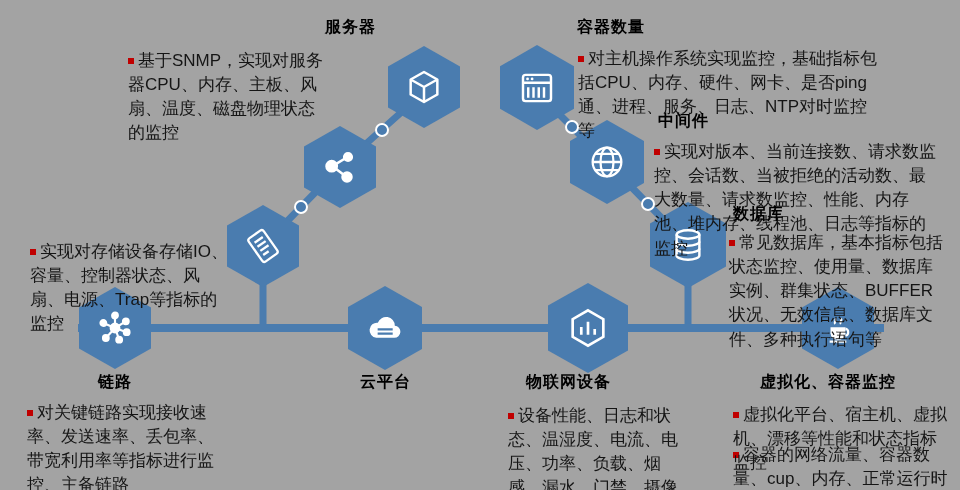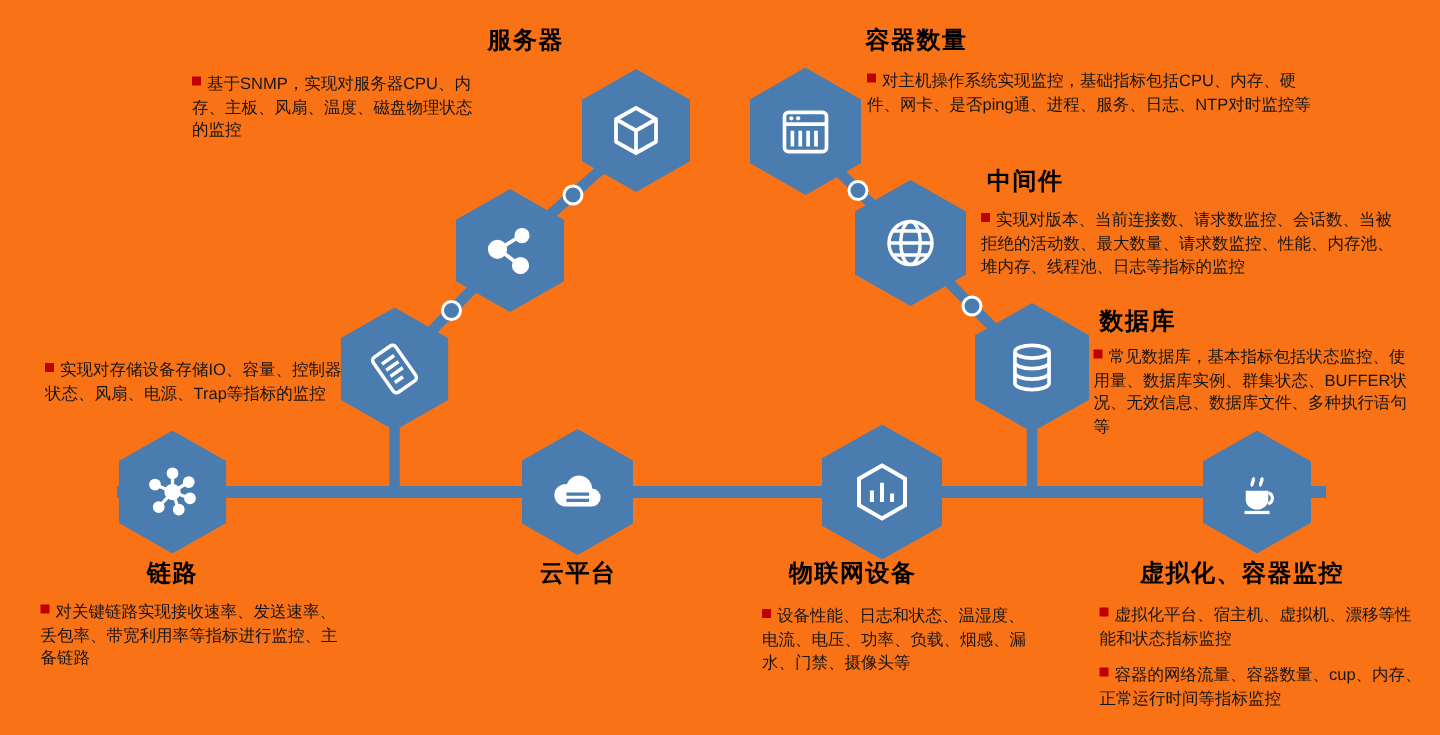--- a/index.html
+++ b/index.html
@@ -1,32 +1,32 @@
 <!DOCTYPE html>
 <html><head>
 <meta charset="utf-8">
 <style>
   html,body{margin:0;padding:0;background:#fff;}
   .stage{
-    position:relative;width:960px;height:490px;background:#f97316;overflow:hidden;
+    position:relative;width:960px;height:490px;background:#a3a3a3;overflow:hidden;
     font-family:"Liberation Sans","DejaVu Sans",sans-serif;color:#111;
   }
   svg.connectors{position:absolute;left:0;top:0;z-index:1;}
   .hex{
     position:absolute;z-index:3;background:#4a7caf;
     clip-path:polygon(50% 0,100% 25%,100% 75%,50% 100%,0 75%,0 25%);
     display:flex;align-items:center;justify-content:center;
   }
   .icon{display:flex;align-items:center;justify-content:center;}
   .title{
     position:absolute;z-index:4;margin:0;font-size:16px;font-weight:700;color:#000;
     letter-spacing:1px;white-space:nowrap;
   }
   .desc{
-    position:absolute;z-index:4;font-size:11px;line-height:1.42;color:#151515;text-align:left;
+    position:absolute;z-index:4;font-size:17px;line-height:1.42;color:#151515;text-align:left;
   }
   .bullet{
     display:inline-block;width:6px;height:6px;background:#c00000;margin-right:4px;
     vertical-align:2px;
   }
   
   .hex-server{left:388px;top:46px;width:72px;height:82px}
   .hex-os{left:500px;top:45px;width:74px;height:85px}
   .hex-network{left:304px;top:126px;width:72px;height:82px}
   .hex-middleware{left:570px;top:120px;width:74px;height:84px}

